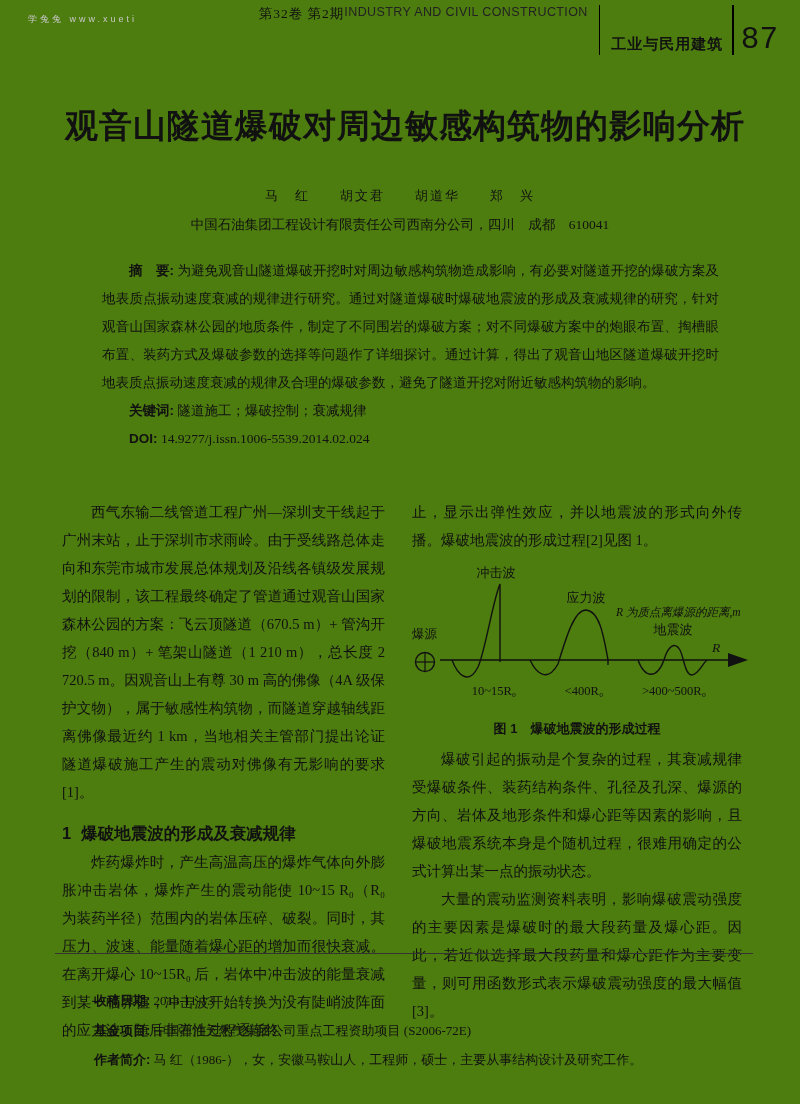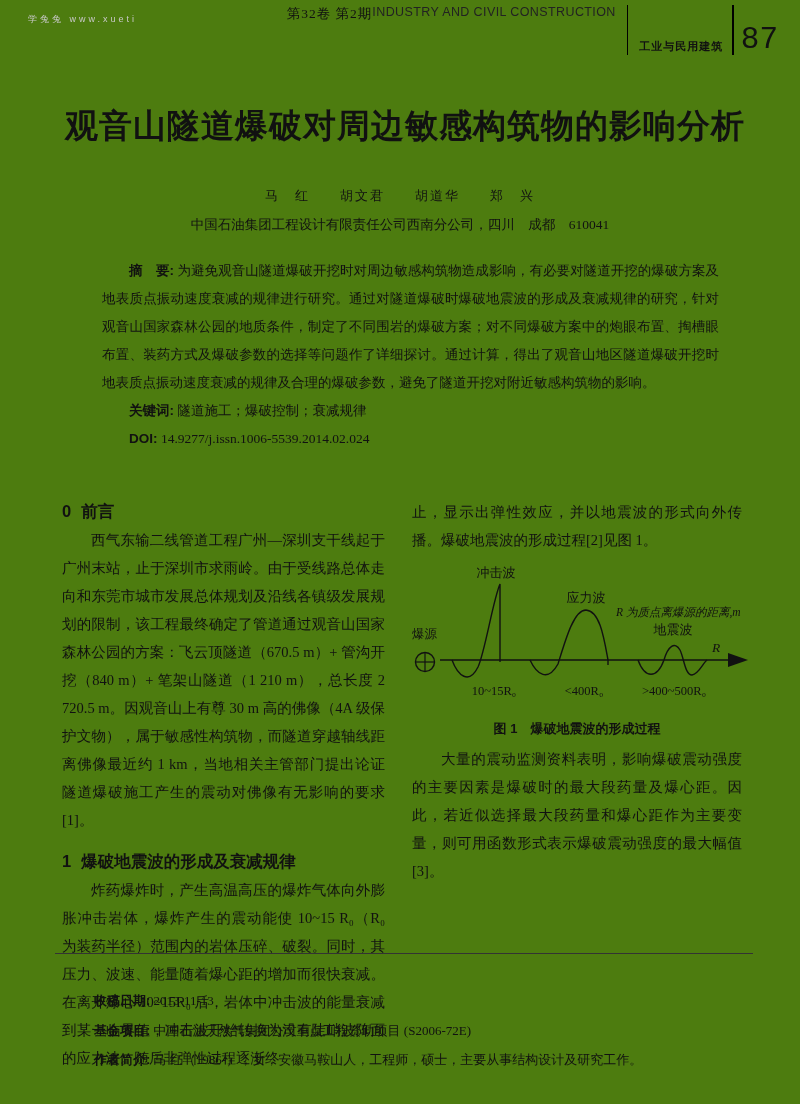--- a/index.html
+++ b/index.html
@@ -13,21 +13,21 @@
     position:absolute; top:13px; left:28px; font-size:9px; color:#c9c9c9;
     letter-spacing:3px; font-family:"Liberation Sans",sans-serif;
   }
   
   .header { position:absolute; top:5px; right:22px; display:flex; align-items:stretch; height:50px; }
   .header-meta { display:flex; justify-content:flex-end; text-align:right; padding-right:11px; }
   .header-vol { font-size:13.5px; margin-bottom:3px; letter-spacing:1px; }
   .header-en { font-size:12.5px; letter-spacing:0.4px; font-family:"Liberation Sans",sans-serif; color:#222; }
   .header-bar { width:1.5px; background:#000; }
   .header-cn { display:flex; align-items:flex-end; font-family:"Liberation Sans",sans-serif;
-               font-weight:bold; font-size:11px; padding:0 9px 1px 11px; letter-spacing:1px; }
+               font-weight:bold; font-size:15px; padding:0 9px 1px 11px; letter-spacing:1px; }
   .header-pageno { display:flex; align-items:flex-end; font-family:Liberation Mono, monospace;
                    font-size:31px; line-height:30px; padding-left:7px; }
   
   .title { position:absolute; top:104px; left:0; width:100%; text-align:center;
            font-size:33px; font-weight:bold; letter-spacing:1px;padding-left:10px; }
   .authors { position:absolute; top:187px; left:0; width:100%; text-align:center; font-size:13px; letter-spacing:2px; }
   .affiliation { position:absolute; top:216px; left:0; width:100%; text-align:center; font-size:13.5px; }
   
   .abstract-block { position:absolute; top:257px; left:102px; width:617px;
                     font-size:13.5px; line-height:28px; }
@@ -79,21 +79,20 @@
 
   <div class="abstract-block">
     <p class="abstract-para"><b class="inline-label">摘　要:</b> <span>为避免观音山隧道爆破开挖时对周边敏感构筑物造成影响，有必要对隧道开挖的爆破方案及地表质点振动速度衰减的规律进行研究。通过对隧道爆破时爆破地震波的形成及衰减规律的研究，针对观音山国家森林公园的地质条件，制定了不同围岩的爆破方案；对不同爆破方案中的炮眼布置、掏槽眼布置、装药方式及爆破参数的选择等问题作了详细探讨。通过计算，得出了观音山地区隧道爆破开挖时地表质点振动速度衰减的规律及合理的爆破参数，避免了隧道开挖对附近敏感构筑物的影响。</span></p>
     <p class="kw-line"><b class="inline-label">关键词:</b> <span>隧道施工；爆破控制；衰减规律</span></p>
     <p class="doi-line"><b class="inline-label">DOI:</b> <span>14.9277/j.issn.1006-5539.2014.02.024</span></p>
   </div>
 
   <div class="columns">
 
     <div class="col col-left">
-      <div class="sec-heading"><span class="sec-no">0</span><span>前言</span></div>
       <p class="body indent">西气东输二线管道工程广州—深圳支干线起于广州末站，止于深圳市求雨岭。由于受线路总体走向和东莞市城市发展总体规划及沿线各镇级发展规划的限制，该工程最终确定了管道通过观音山国家森林公园的方案：飞云顶隧道（670.5 m）+ 管沟开挖（840 m）+ 笔架山隧道（1 210 m），总长度 2 720.5 m。因观音山上有尊 30 m 高的佛像（4A 级保护文物），属于敏感性构筑物，而隧道穿越轴线距离佛像最近约 1 km，当地相关主管部门提出论证隧道爆破施工产生的震动对佛像有无影响的要求[1]。</p>
       <div class="sec-heading mt"><span class="sec-no">1</span><span>爆破地震波的形成及衰减规律</span></div>
       <p class="body indent">炸药爆炸时，产生高温高压的爆炸气体向外膨胀冲击岩体，爆炸产生的震动能使 10~15 R₀（R₀ 为装药半径）范围内的岩体压碎、破裂。同时，其压力、波速、能量随着爆心距的增加而很快衰减。在离开爆心 10~15R₀ 后，岩体中冲击波的能量衰减到某一临界值，冲击波开始转换为没有陡峭波阵面的应力波。随后非弹性过程逐渐终</p>
     </div>
 
     <div class="col col-right">
       <p class="body">止，显示出弹性效应，并以地震波的形式向外传播。爆破地震波的形成过程[2]见图 1。</p>
 
       <div class="figure-wrap">
         <svg class="figure-svg" width="336" height="146" viewBox="0 0 336 146" xmlns="http://www.w3.org/2000/svg">
@@ -123,20 +122,21 @@
 
           <text x="300" y="90" font-size="13.5" font-style="italic">R</text>
 
           <text x="82" y="133" font-size="12.5" text-anchor="middle">10~15R₀</text>
           <text x="172" y="133" font-size="12.5" text-anchor="middle">&lt;400R₀</text>
           <text x="262" y="133" font-size="12.5" text-anchor="middle">&gt;400~500R₀</text>
         </svg>
         <div class="fig-caption">图 1　爆破地震波的形成过程</div>
       </div>
 
+      <p class="body indent">爆破引起的振动是个复杂的过程，其衰减规律受爆破条件、装药结构条件、孔径及孔深、爆源的方向、岩体及地形条件和爆心距等因素的影响，且爆破地震系统本身是个随机过程，很难用确定的公式计算出某一点的振动状态。</p>
       <p class="body indent">大量的震动监测资料表明，影响爆破震动强度的主要因素是爆破时的最大段药量及爆心距。因此，若近似选择最大段药量和爆心距作为主要变量，则可用函数形式表示爆破震动强度的最大幅值[3]。</p>
     </div>
 
   </div>
 
   <div class="footnote-rule"></div>
 
   <div class="footer">
     <div><b>收稿日期:</b> <span>2013-11-13</span></div>
     <div><b>基金项目:</b> <span>中国石油天然气集团公司重点工程资助项目 (S2006-72E)</span></div>

